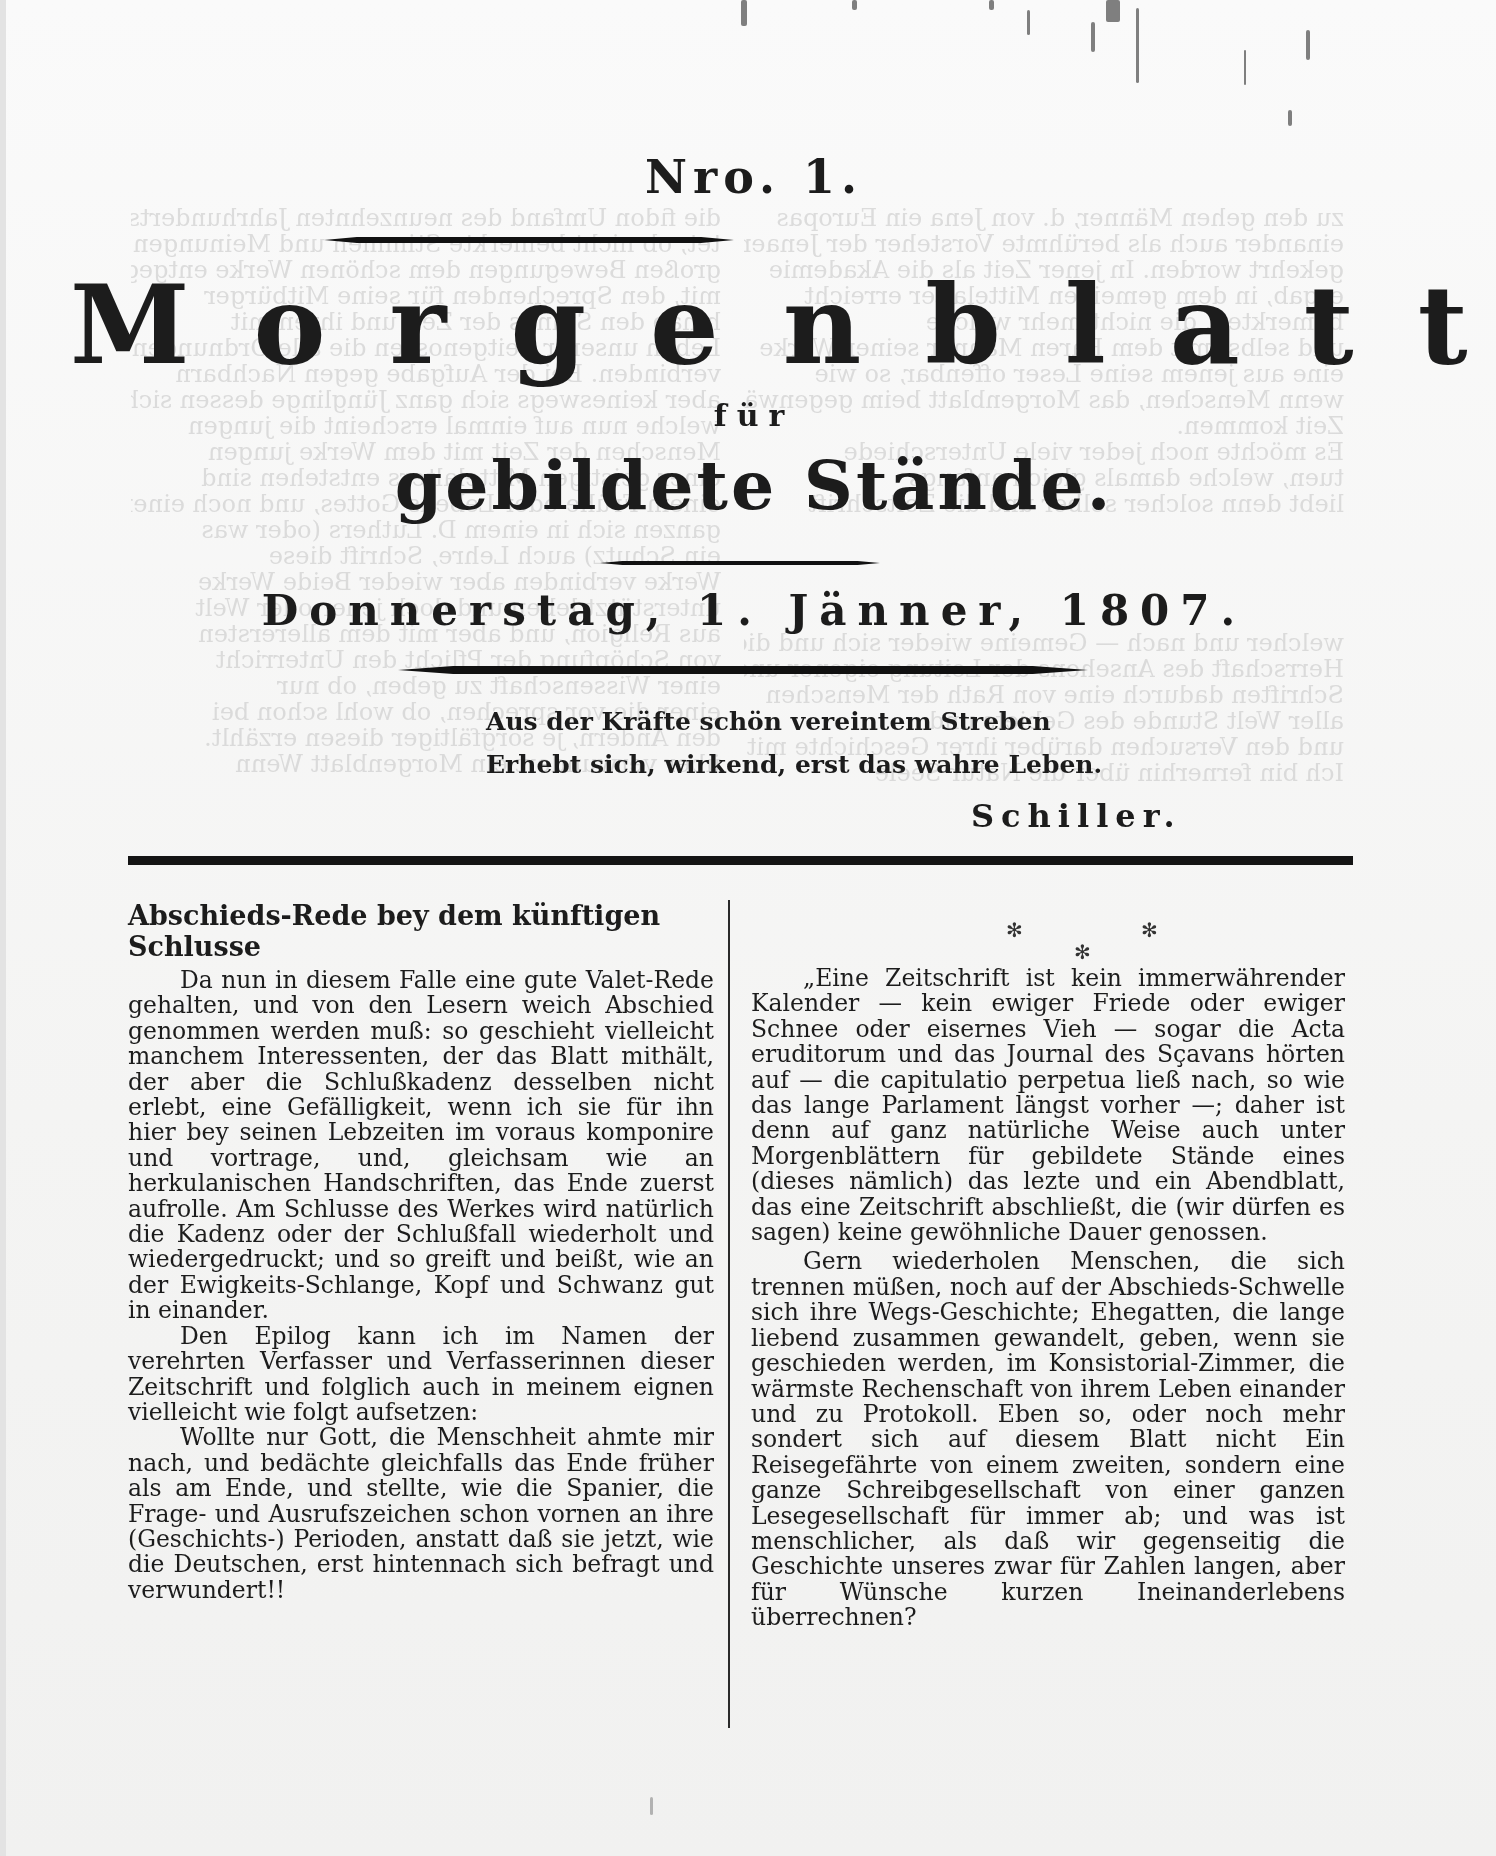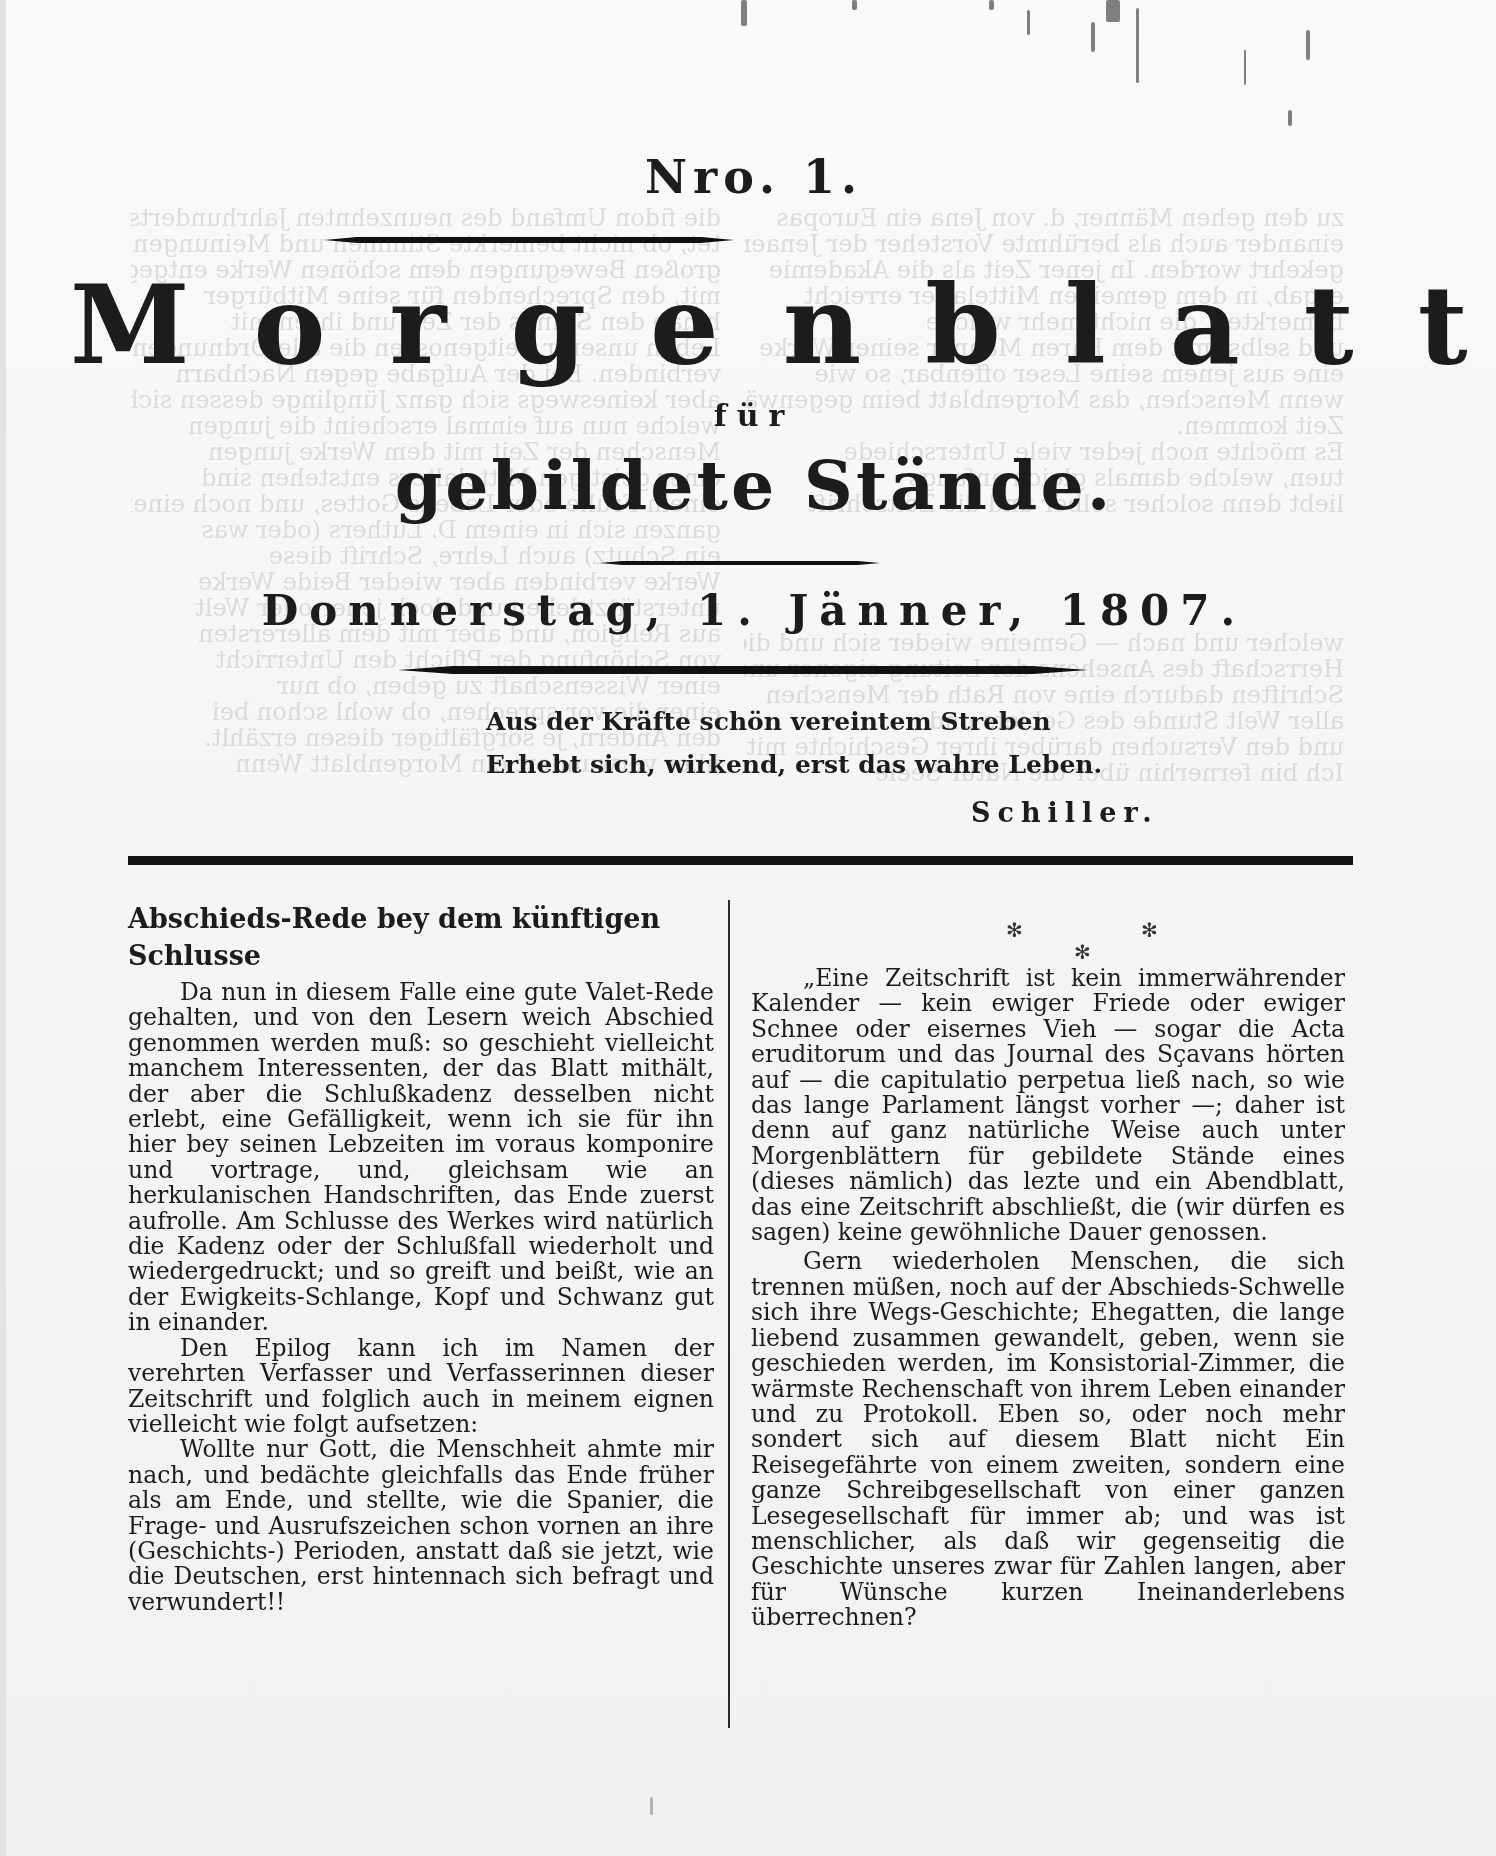--- a/index.html
+++ b/index.html
@@ -43,21 +43,21 @@
   .date {
     position: absolute; left: 0; width: 1496px; top: 586px; text-align: center;
     font-family: "DejaVu Serif", serif; font-weight: bold; font-size: 42px; letter-spacing: 11px;
   }
   .motto { position: absolute; font-family: "DejaVu Serif", serif; font-size: 25px; font-weight: bold; }
   .rule-main { position: absolute; left: 122px; width: 1225px; top: 856px; height: 9px; background: #141414; }
   .col-divider { position: absolute; left: 722px; top: 900px; width: 2px; height: 828px; background: #2a2a2a; }
   .col { position: absolute; font-family: "DejaVu Serif", serif; font-size: 23.5px; line-height: 25.4px; text-align: justify; }
   .col p { margin: 0; }
   .col .indent { text-indent: 52px; }
-  .col .hd { font-weight: bold; font-size: 27px; line-height: 37px; text-align: left; }
+  .col .hd { font-weight: bold; font-size: 27px; line-height: 31px; text-align: left; }
   .asterisms { position: absolute; top: 918px; left: 1000px; width: 200px; height: 40px; font-size: 20px; color: #333; }
   .asterisms span { position: absolute; }
 </style>
 </head>
 <body>
 
 <div class="page">
 
   <div class="stain" style="left:735px;top:0;width:6px;height:26px;"></div>
   <div class="stain" style="left:1100px;top:0;width:14px;height:22px;"></div>
@@ -115,21 +115,21 @@
   <div class="tapered" style="left:318px;top:237px;width:410px;"></div>
   <div class="title">Morgenblatt</div>
   <div class="fuer">für</div>
   <div class="subtitle">gebildete Stände.</div>
   <div class="tapered" style="left:594px;top:561px;width:280px;height:4px;"></div>
   <div class="date">Donnerstag, 1. Jänner, 1807.</div>
   <div class="tapered" style="left:392px;top:666px;width:690px;height:8px;"></div>
 
   <div class="motto" style="left:480px;top:750px;">Erhebt sich, wirkend, erst das wahre Leben.</div>
   <div class="motto" style="left:480px;top:707px;">Aus der Kräfte schön vereintem Streben</div>
-  <div class="motto" style="left:965px;top:797px;letter-spacing:7px;font-size:27px;">Schiller.</div>
+  <div class="motto" style="left:965px;top:797px;letter-spacing:7px;font-size:32px;">Schiller.</div>
 
   <div class="rule-main"></div>
 
   <div class="col" style="left:122px;top:900px;width:586px;">
     <div class="hd">Abschieds-Rede bey dem künftigen Schlusse</div>
     <p class="indent" style="margin-top:6px;">Da nun in diesem Falle eine gute Valet-Rede gehalten, und von den Lesern weich Abschied genommen werden muß: so geschieht vielleicht manchem Interessenten, der das Blatt mithält, der aber die Schlußkadenz desselben nicht erlebt, eine Gefälligkeit, wenn ich sie für ihn hier bey seinen Lebzeiten im voraus komponire und vortrage, und, gleichsam wie an herkulanischen Handschriften, das Ende zuerst aufrolle. Am Schlusse des Werkes wird natürlich die Kadenz oder der Schlußfall wiederholt und wiedergedruckt; und so greift und beißt, wie an der Ewigkeits-Schlange, Kopf und Schwanz gut in einander.</p>
     <p class="indent">Den Epilog kann ich im Namen der verehrten Verfasser und Verfasserinnen dieser Zeitschrift und folglich auch in meinem eignen vielleicht wie folgt aufsetzen:</p>
     <p class="indent">Wollte nur Gott, die Menschheit ahmte mir nach, und bedächte gleichfalls das Ende früher als am Ende, und stellte, wie die Spanier, die Frage- und Ausrufszeichen schon vornen an ihre (Geschichts-) Perioden, anstatt daß sie jetzt, wie die Deutschen, erst hintennach sich befragt und verwundert!!</p>
   </div>
 

